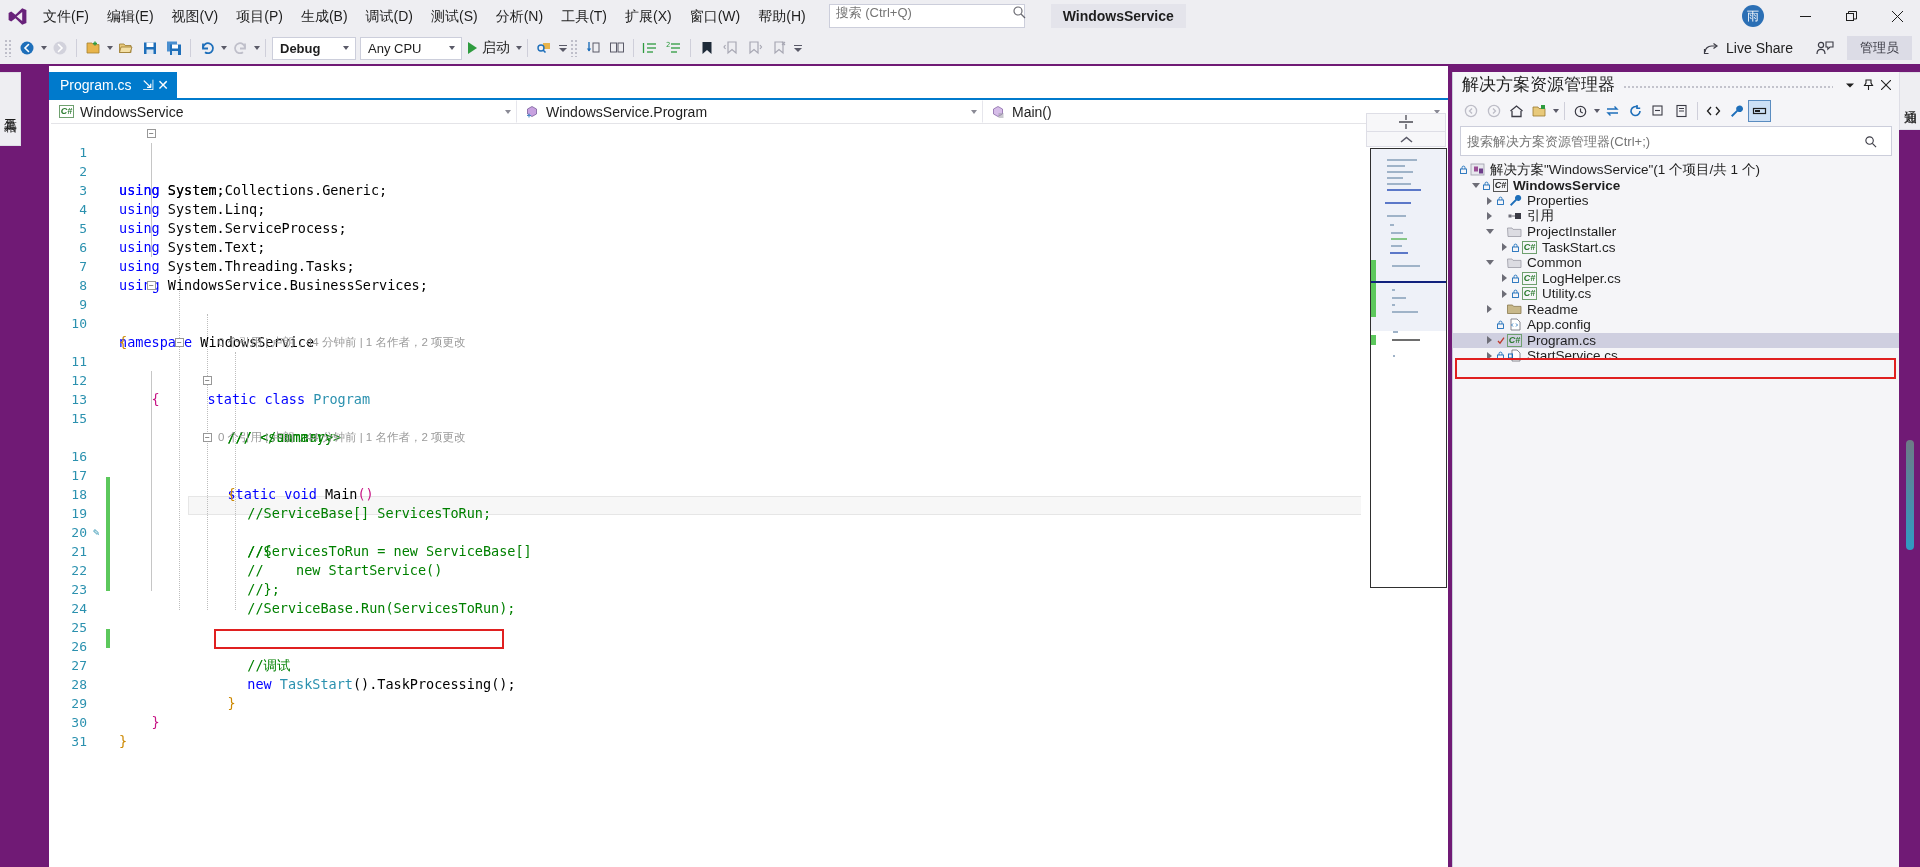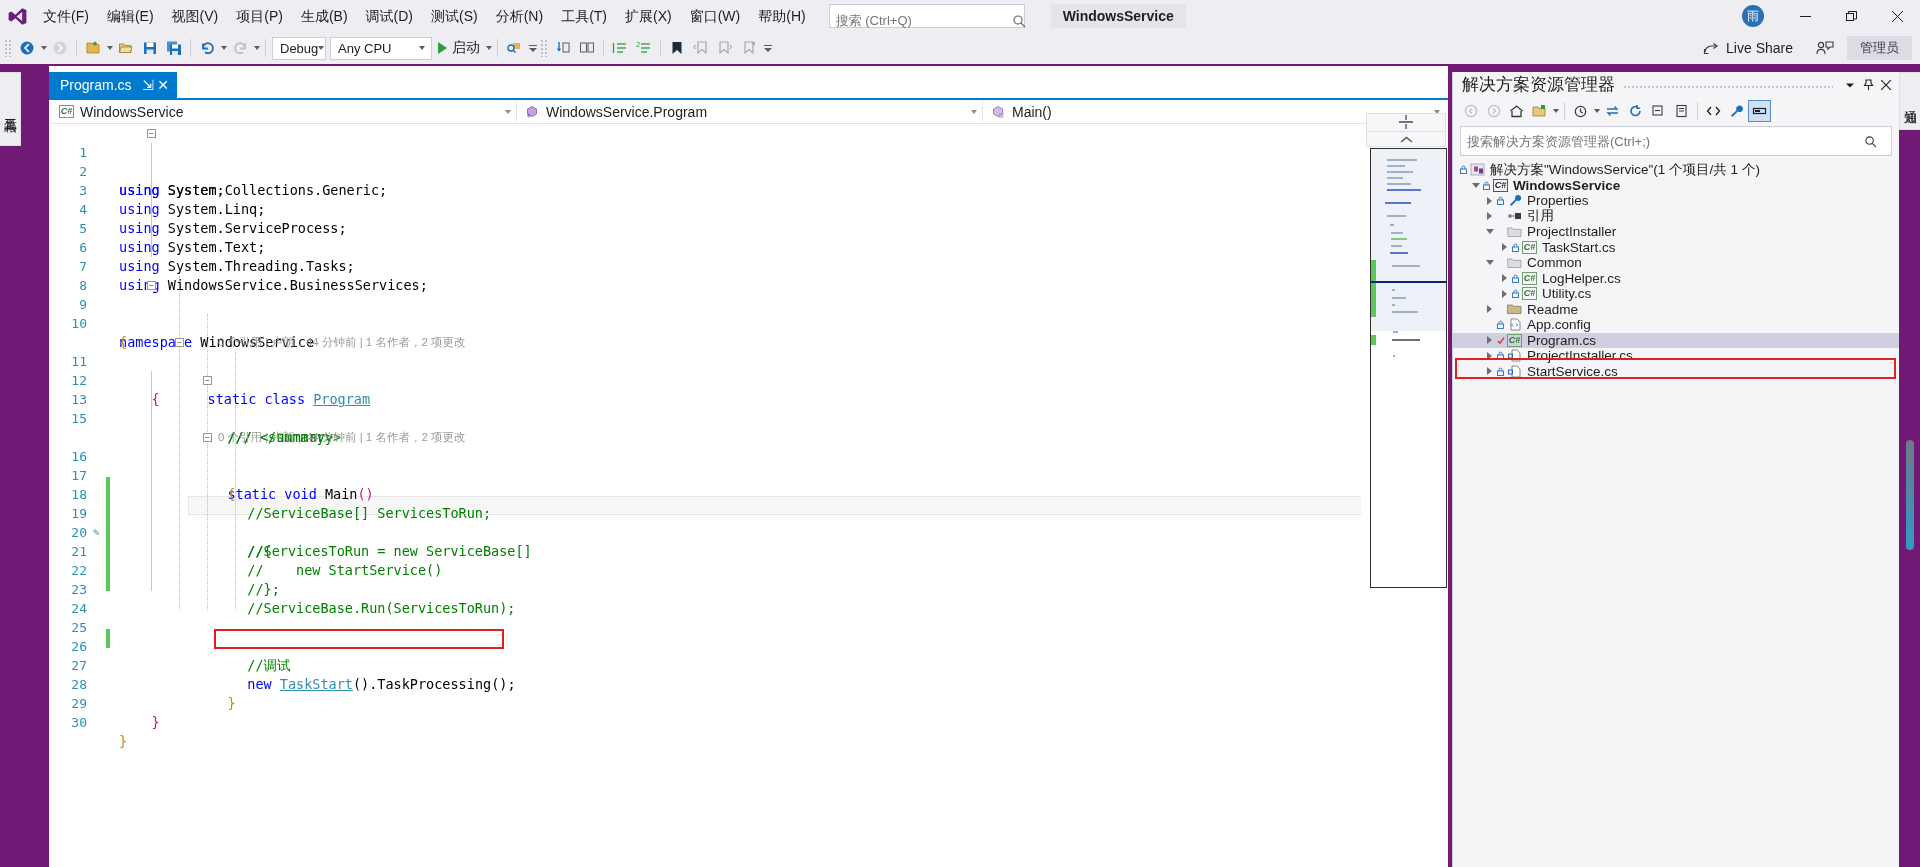--- a/index.html
+++ b/index.html
@@ -13,21 +13,21 @@
   }
   .app{ position:relative; width:1920px; height:867px; background:#701a75; }
 
   
   .titlebar{ position:absolute; left:0; top:0; width:1920px; height:32px; background:#EEEEF2; display:flex; align-items:center; }
   .vs-logo{ width:34px; height:32px; display:flex; align-items:center; justify-content:center; }
   .vs-logo svg{ display:block; }
   .menu{ display:flex; align-items:center; height:32px; }
   .menu-item{ padding:0 9px; height:32px; line-height:32px; font-size:14px; color:#1E1E1E; white-space:nowrap; cursor:default; }
   .qsearch{ margin-left:14px; width:196px; height:24px; border:1px solid #CCCEDB; background:#FFFFFF;
-            display:flex; align-items:center; padding:9px 4px 0 6px; }
+            display:flex; align-items:flex-start; padding:0 4px 0 6px; }
   .qsearch input{ border:0; outline:0; flex:1; font-size:13px; color:#6D6D6D; font-family:"Liberation Sans",sans-serif; background:transparent; }
   .qsearch .mag{ width:14px; height:14px; flex:0 0 14px; opacity:.75; }
   .proj-chip{ margin-left:26px; background:#E4E4EB; color:#1E1E1E; font-weight:bold; font-size:14px; padding:4px 12px; }
   .tb-right{ position:absolute; right:0; top:0; height:32px; display:flex; align-items:center; }
   .avatar{ width:22px; height:22px; border-radius:50%; background:#2B6FB5; color:#fff; font-size:12px;
            display:flex; align-items:center; justify-content:center; margin-right:18px; }
   .wbtn{ width:46px; height:32px; display:flex; align-items:center; justify-content:center; cursor:default; }
   .wbtn svg{ display:block; }
 
   
@@ -37,21 +37,21 @@
          background-size:4px 4px; opacity:.9; }
   .tbtn{ height:24px; min-width:24px; display:flex; align-items:center; justify-content:center; padding:0 2px; cursor:default; }
   .tsep{ width:1px; height:18px; background:#CFCFDA; margin:0 4px; }
   .caret{ width:9px; height:24px; display:flex; align-items:center; justify-content:center; }
   .caret:after{ content:""; border-left:3.5px solid transparent; border-right:3.5px solid transparent; border-top:4px solid #5A5A68; }
   .combo{ height:23px; border:1px solid #CCCEDB; background:#FFFFFF; display:flex; align-items:center;
           padding:0 2px 0 7px; font-size:13px; margin:0 2px; }
   .combo span{ flex:1; white-space:nowrap; }
   .combo .cb-arrow{ width:15px; display:flex; align-items:center; justify-content:center; }
   .combo .cb-arrow:after{ content:""; border-left:3.5px solid transparent; border-right:3.5px solid transparent; border-top:4px solid #5A5A68; }
-  .combo-debug{ width:54px; }
+  .combo-debug{ width:84px;font-weight:bold; }
   .combo-cpu{ width:102px; }
   .runbtn{ height:24px; display:flex; align-items:center; padding:0 4px 0 4px; font-size:14px; cursor:default; }
   .tri{ width:0;height:0; border-left:9px solid #2E9B3F; border-top:6px solid transparent; border-bottom:6px solid transparent; margin-right:5px; }
   .overflow{ width:14px; height:24px; display:flex; flex-direction:column; align-items:center; justify-content:center; }
   .overflow:before{ content:""; width:8px; height:1px; background:#5A5A68; margin-bottom:2px; }
   .overflow:after{ content:""; border-left:4px solid transparent; border-right:4px solid transparent; border-top:4px solid #5A5A68; }
   .ls{ display:flex; align-items:center; height:24px; font-size:14px; padding:0 6px; margin-left:auto; }
   .admin-chip{ background:#DCDCE6; color:#3B3B45; font-size:13px; padding:3px 13px; margin-left:10px; margin-right:8px; }
 
   
@@ -88,21 +88,21 @@
            font-family:"DejaVu Sans Mono", monospace; font-size:13.5px; overflow:hidden; }
   .cline{ position:relative; height:19px; line-height:19px; white-space:pre; }
   .lnum{ position:absolute; left:0; width:36px; text-align:right; color:#2B91AF; font-size:13px; }
   .gut-glyph{ position:absolute; left:38px; width:14px; text-align:center; font-size:11px; color:#2B91AF; }
   .chgbar{ position:absolute; left:55px; width:4px; height:19px; background:#5CC85C; }
   .fold{ position:absolute; width:9px; height:9px; top:5px; border:1px solid #989898; background:#fff;
          font-size:8px; line-height:7px; text-align:center; color:#555; }
   .vline{ position:absolute; top:0; width:1px; height:19px; border-left:1px dotted #BDBDBD; }
   .vline-solid{ position:absolute; top:0; width:1px; height:19px; background:#C6C6C6; }
   .ctext{ position:absolute; left:68px; }
-  .kw{ color:#0000FF; } .type{ color:#2B91AF;text-decoration:underline; }
+  .kw{ color:#0000FF; } .type{ color:#2B91AF; }
   .cmt{ color:#008000; } .pln{ color:#000000; }
   .brace{ color:#CC8800; } .brace2{ color:#C71585; }
   .lens{ position:relative; height:19px; line-height:19px; font-family:"Liberation Sans",sans-serif;
          font-size:11.5px; color:#9A9A9A; white-space:pre; }
   .lens .lt{ position:absolute; left:167px; }
   .hl-line{ position:absolute; left:137px; width:1270px; height:19px; border:1px solid #E6E6E6; background:#F7F7F7; }
   .redbox{ position:absolute; border:2px solid #E02020; }
 
   
   .splitbar{ position:absolute; left:1366px; top:113px; width:80px; height:34px; background:#F7F7F9; border:1px solid #DEDEE6; }
@@ -552,20 +552,23 @@
       <span class="ctext" style="left:152px">   <span class="brace">}</span></span>
     </div>
     <div class="cline">
       <span class="lnum">29</span>
       <span class="ctext">    <span class="brace2">}</span></span>
     </div>
     <div class="cline">
       <span class="lnum">30</span>
       <span class="ctext"><span class="brace">}</span></span>
     </div>
+    <div class="cline">
+      <span class="lnum">31</span>
+    </div>
 
     <div class="redbox" style="left:163px;top:505px;width:290px;height:20px"></div>
   </div>
 
   <div class="splitbar"></div>
   <div class="split-h">
     <svg width="14" height="14" viewBox="0 0 14 14">
       <line x1="7" y1="0" x2="7" y2="5" stroke="#3B3B45" stroke-width="1.2"></line>
       <line x1="0" y1="7" x2="14" y2="7" stroke="#3B3B45" stroke-width="1.4"></line>
       <line x1="7" y1="9" x2="7" y2="14" stroke="#3B3B45" stroke-width="1.2"></line>
@@ -898,55 +901,37 @@
           <svg width="8" height="9" viewBox="0 0 8 9">
               <path d="M1 5 3 7.2 7 1.6" fill="none" stroke="#C0392B" stroke-width="1.3"></path>
             </svg>
         </span>
         <span class="ni">
             <i class="cs-badge">C#</i>
           </span>
         <span class="nlabel">Program.cs</span>
       </div>
 
+
       <div class="tnode" style="padding-left:30px">
         <span class="exp">
             <i class="tri-r"></i>
           </span>
         <span class="lock">
           <svg width="7" height="9" viewBox="0 0 7 9">
               <rect x="0.5" y="4" width="6" height="4.5" fill="none" stroke="#1E6FBA" stroke-width=".9"></rect>
               <path d="M2 4V2.6a1.5 1.5 0 0 1 3 0V4" fill="none" stroke="#1E6FBA" stroke-width=".9"></path>
             </svg>
         </span>
         <span class="ni">
           <svg width="14" height="13" viewBox="0 0 14 13">
             <path d="M4 1h5l3 3v8H4z" fill="#fff" stroke="#7A7A85" stroke-width=".9"></path>
             <rect x="0.5" y="5" width="4" height="4" fill="none" stroke="#1E6FBA" stroke-width="1"></rect>
             </svg>
         </span>
-        <span class="nlabel">ProjectInstaller.cs</span>
-      </div>
-
-      <div class="tnode" style="padding-left:30px">
-        <span class="exp">
-            <i class="tri-r"></i>
-          </span>
-        <span class="lock">
-          <svg width="7" height="9" viewBox="0 0 7 9">
-              <rect x="0.5" y="4" width="6" height="4.5" fill="none" stroke="#1E6FBA" stroke-width=".9"></rect>
-              <path d="M2 4V2.6a1.5 1.5 0 0 1 3 0V4" fill="none" stroke="#1E6FBA" stroke-width=".9"></path>
-            </svg>
-        </span>
-        <span class="ni">
-          <svg width="14" height="13" viewBox="0 0 14 13">
-            <path d="M4 1h5l3 3v8H4z" fill="#fff" stroke="#7A7A85" stroke-width=".9"></path>
-            <rect x="0.5" y="5" width="4" height="4" fill="none" stroke="#1E6FBA" stroke-width="1"></rect>
-            </svg>
-        </span>
         <span class="nlabel">StartService.cs</span>
       </div>
     </div>
   </div>
 
   <div class="se-redbox" style="top:358px"></div>
 
 </div>
 
 </body></html>

